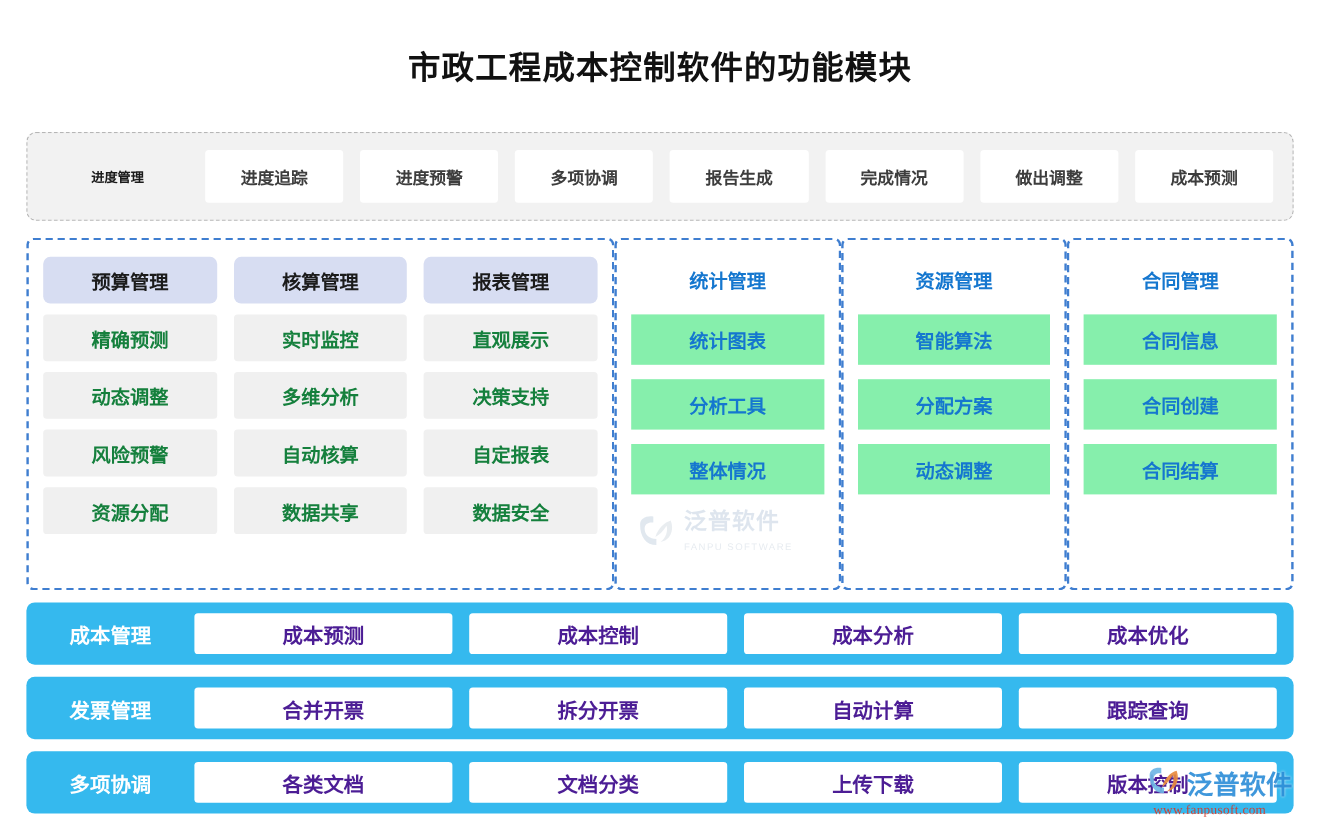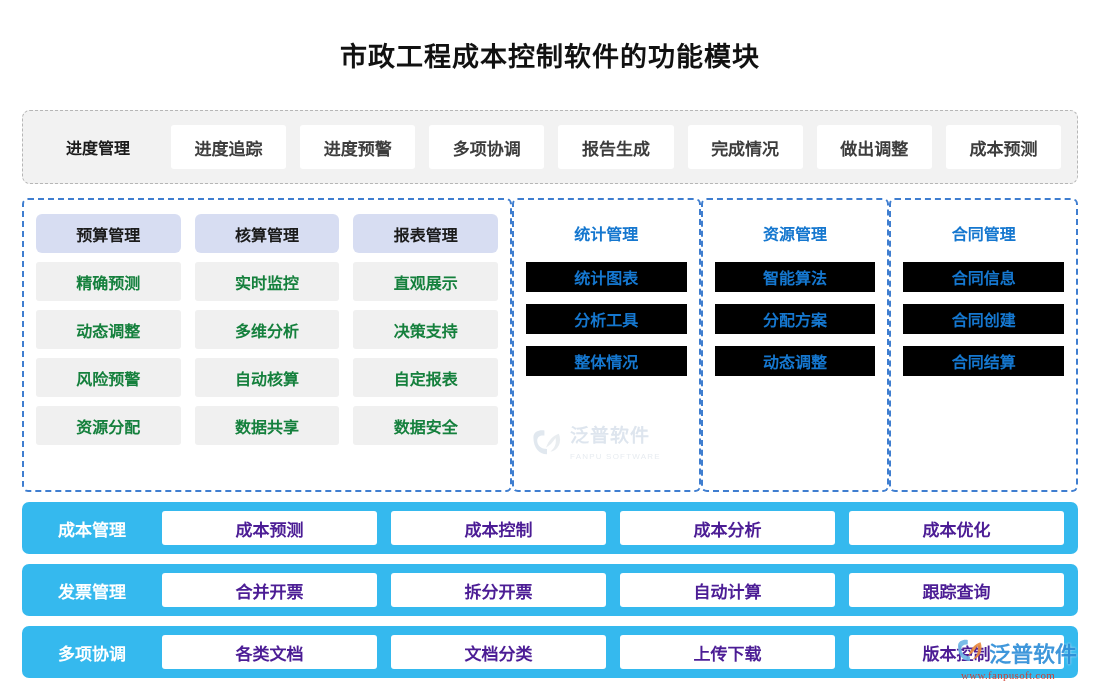--- a/index.html
+++ b/index.html
@@ -41,33 +41,33 @@
     border: 1px dashed #b6b6b6;
     border-radius: 8px;
     display: flex;
     align-items: center;
     padding: 0 16px;
     gap: 14px;
   }
   .schedule-head {
     flex: 0 0 118px;
     text-align: center;
-    font-size: 16px;
+    font-size: 11px;
     font-weight: bold;
     color: #1b1b1b;
   }
   .schedule-chip {
     flex: 1 1 0;
     height: 44px;
     background: #ffffff;
     border-radius: 3px;
     display: flex;
     align-items: center;
     justify-content: center;
-    font-size: 17px;
+    font-size: 14px;
     font-weight: bold;
     color: #3d3d3d;
   }
 
   
   .mid-region {
     position: absolute;
     left: 22px;
     top: 198px;
     width: 1056px;
@@ -128,22 +128,22 @@
     height: 38px;
     display: flex;
     align-items: center;
     justify-content: center;
     font-size: 16px;
     font-weight: bold;
     color: #1577cf;
     margin-bottom: 10px;
   }
   .blue-item {
-    height: 30px;
-    background: #000000;
+    height: 42px;
+    background: #86efac;
     display: flex;
     align-items: center;
     justify-content: center;
     font-size: 16px;
     font-weight: bold;
     color: #1577cf;
     margin-bottom: 12px;
   }
 
   

